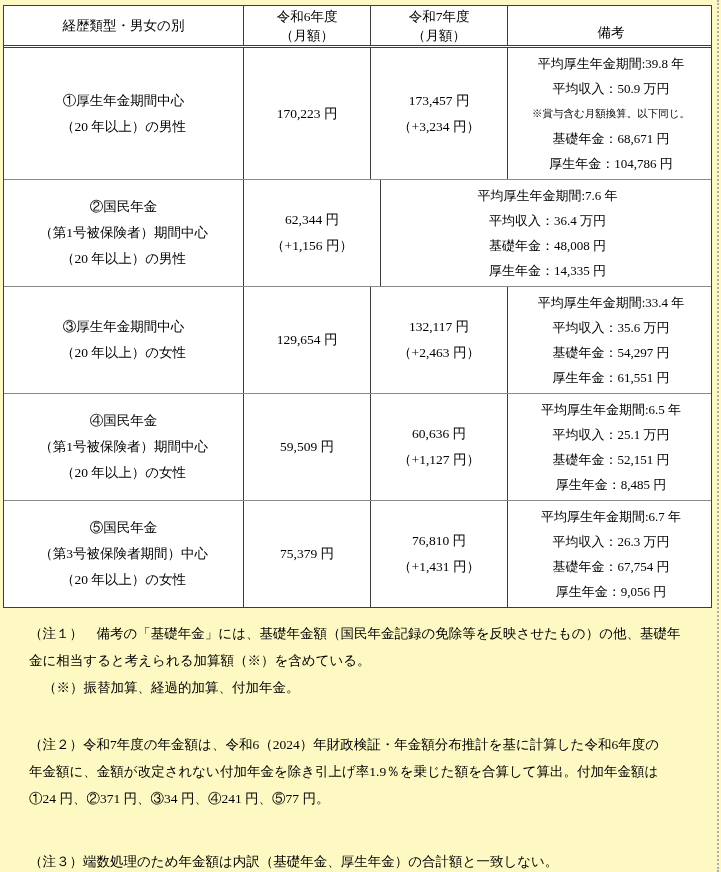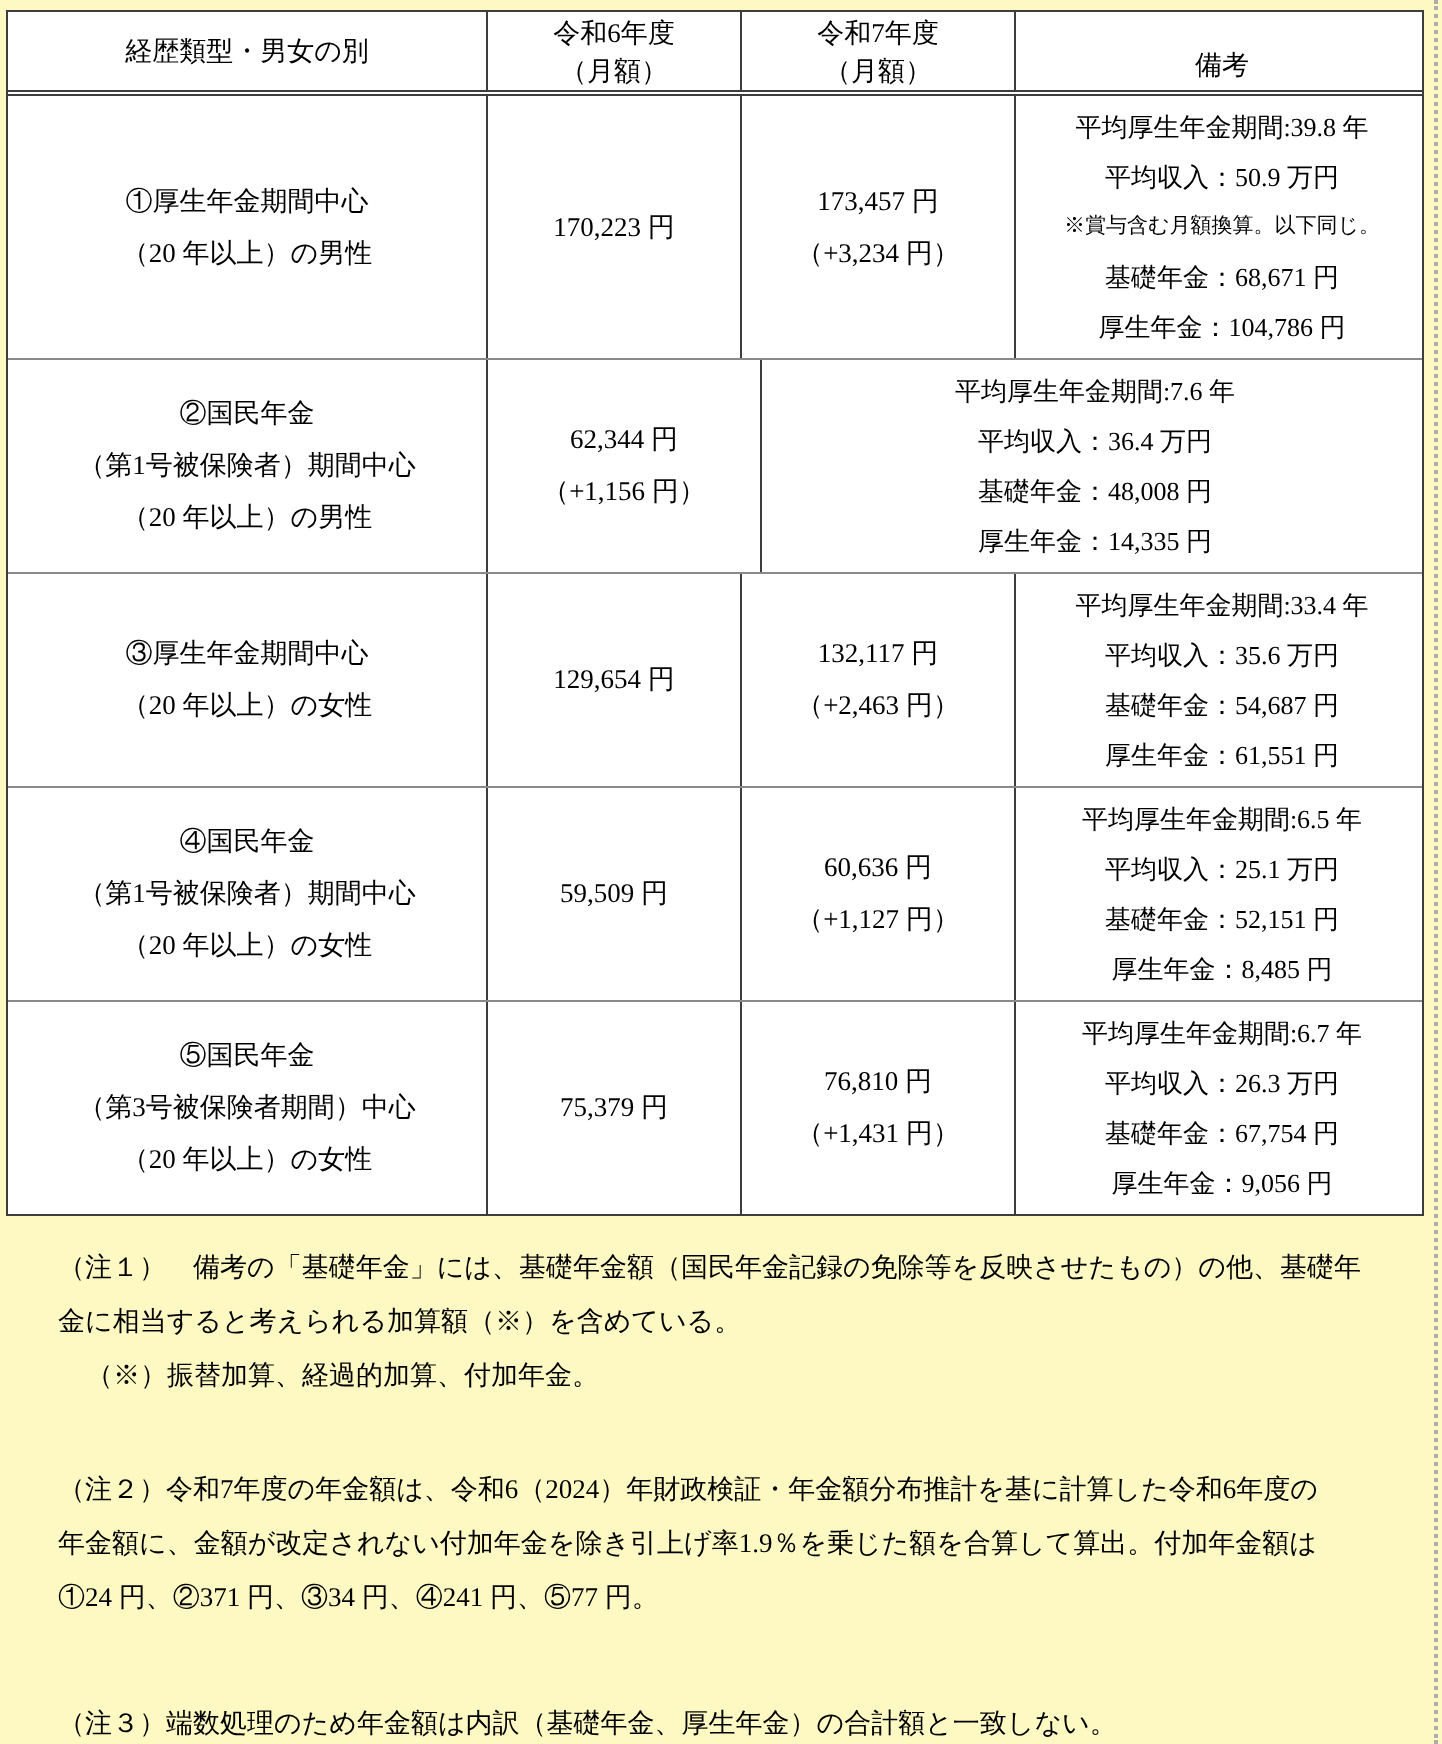--- a/index.html
+++ b/index.html
@@ -129,21 +129,21 @@
       <div class="cell c-r6">
         <div class="cell-line">129,654 円</div>
       </div>
       <div class="cell c-r7">
         <div class="cell-line">132,117 円</div>
         <div class="cell-line">（+2,463 円）</div>
       </div>
       <div class="cell c-rem">
             <div class="remark-line">平均厚生年金期間:33.4 年</div>
             <div class="remark-line">平均収入：35.6 万円</div>
-            <div class="remark-line">基礎年金：54,687 円</div>
+            <div class="remark-line">基礎年金：54,297 円</div>
             <div class="remark-line">厚生年金：61,551 円</div>
           </div>
     </div>
 
     <div class="trow">
       <div class="cell c-cat">
             <div class="cell-line">④国民年金</div>
             <div class="cell-line">（第1号被保険者）期間中心</div>
             <div class="cell-line">（20 年以上）の女性</div>
           </div>

